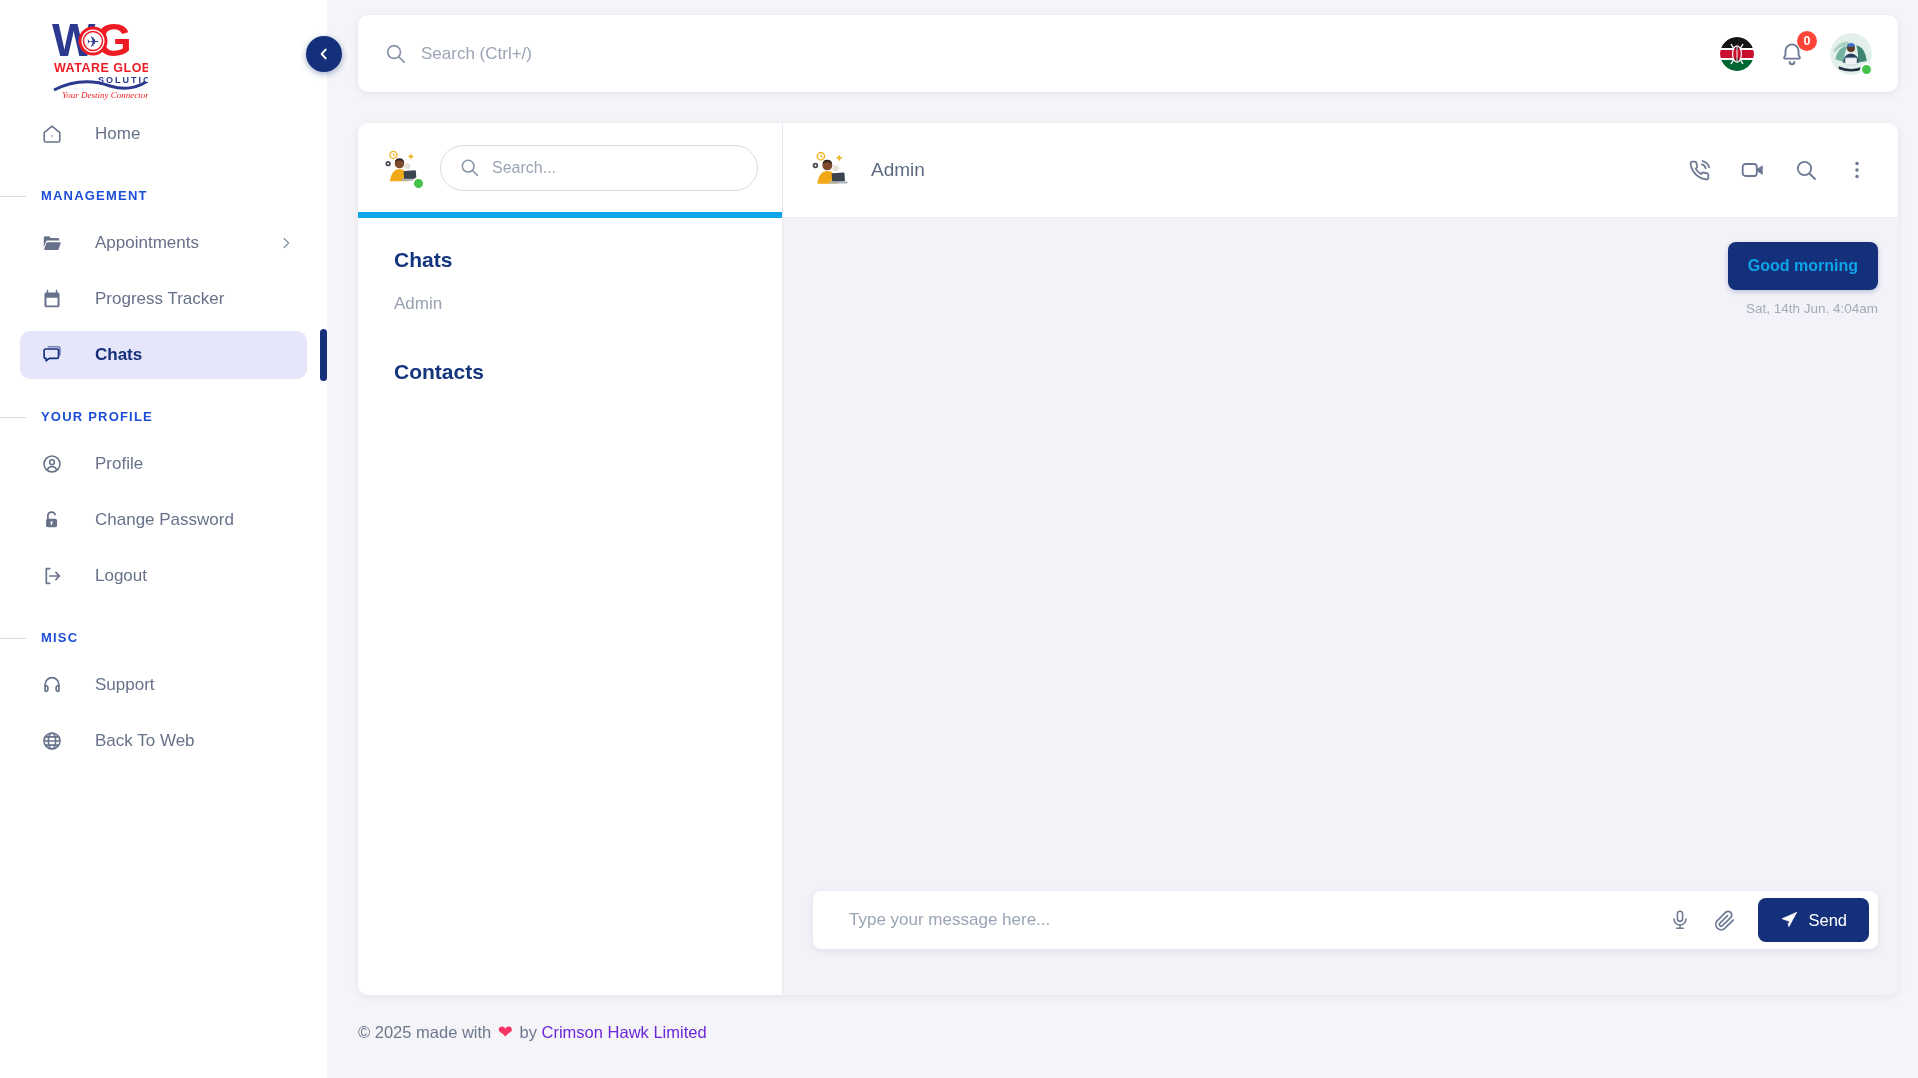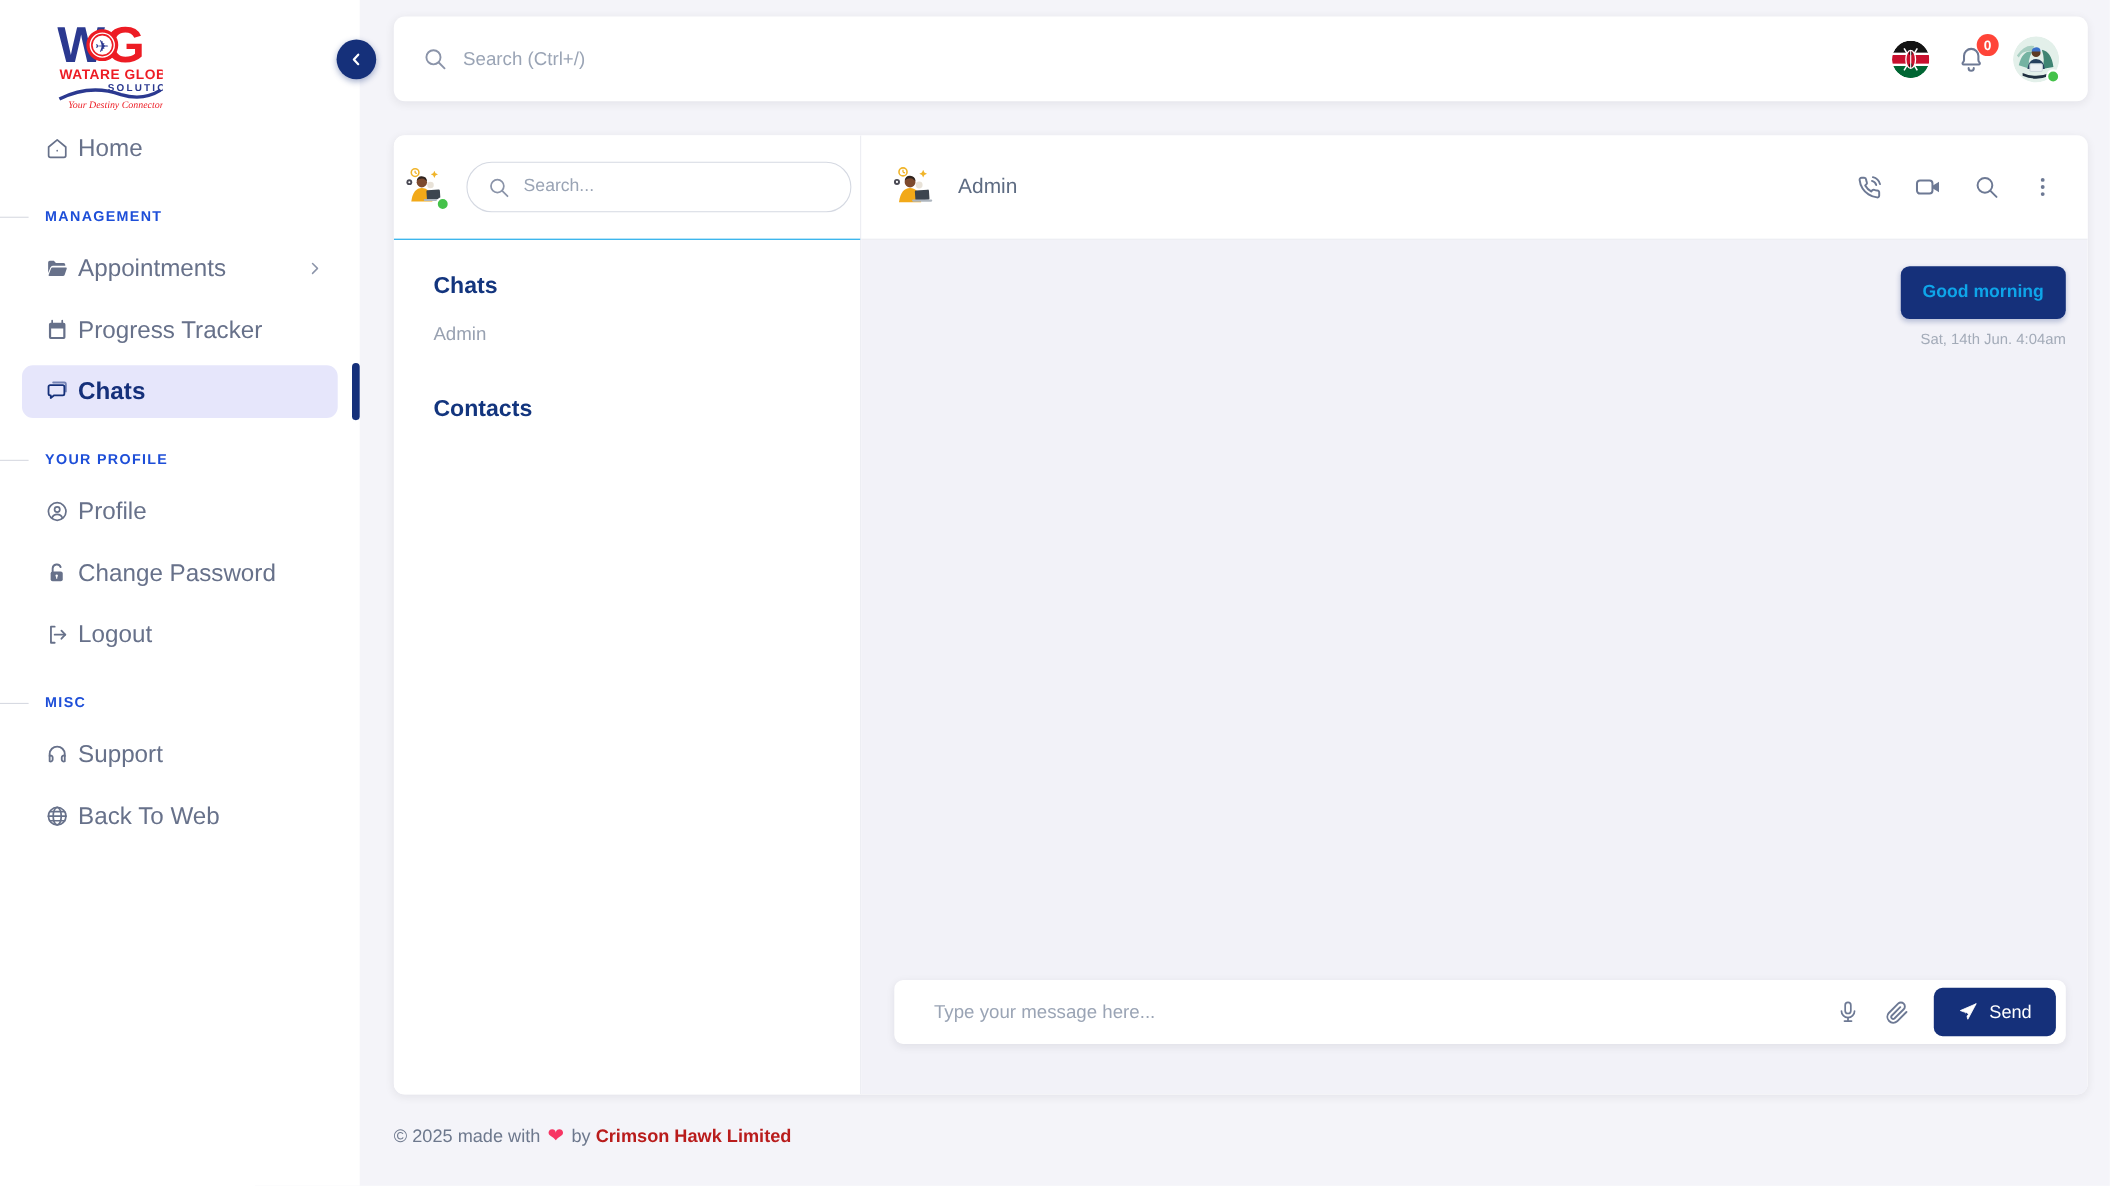--- a/index.html
+++ b/index.html
@@ -3,22 +3,22 @@
 <meta charset="utf-8">
 <style>
   * { margin:0; padding:0; box-sizing:border-box; }
   html,body { width:1918px; height:1078px; overflow:hidden; }
   body { font-family:"Liberation Sans", sans-serif; background:#f4f4f9; color:#6a7488; position:relative; }
 
   
   .sidebar { position:absolute; left:0; top:0; bottom:0; width:327px; background:#fff; z-index:5; }
   .logo-wrap { padding:14px 0 6px 52px; }
   .nav { padding:0 20px; }
-  .nav-row { position:relative; display:flex; align-items:center; gap:8px; height:48px; margin-bottom:8px;
-             padding:0 12px 0 21px; border-radius:10px; font-size:22px; color:#67718a; cursor:pointer; }
+  .nav-row { position:relative; display:flex; align-items:center; gap:32px; height:48px; margin-bottom:8px;
+             padding:0 12px 0 21px; border-radius:10px; font-size:17px; color:#67718a; cursor:pointer; }
   .nav-row .nv-icon { display:flex; align-items:center; color:#67718a; }
   .nav-row.active { background:#e6e6fb; color:#15307a; font-weight:bold; }
   .nav-row.active .nv-icon { color:#15307a; }
   .nav-row.active::after { content:""; position:absolute; right:-20px; top:-2px; bottom:-2px; width:7px;
                            background:#15307a; border-radius:4px; }
   .nav-row .chev-right { margin-left:auto; display:flex; color:#8b94a9; }
   .sec-label { position:relative; margin:30px 0 16px; padding-left:21px; font-size:13px; letter-spacing:1.2px;
                color:#1d4ed8; font-weight:bold; }
   .sec-label::before { content:""; position:absolute; left:-20px; top:50%; width:26px; height:1px; background:#d7dae2; }
 
@@ -42,21 +42,21 @@
            background:#ff4438; color:#fff; font-size:12.5px; font-weight:bold; display:flex; align-items:center;
            justify-content:center; padding:0 5px; }
   .avatar { position:relative; border-radius:50%; cursor:pointer; }
   .avatar svg { display:block; border-radius:50%; }
   .online-dot { position:absolute; right:-1px; bottom:-1px; width:13px; height:13px; border-radius:50%;
                 background:#45c24a; border:2px solid #fff; }
 
   
   .chat-card { margin-top:31px; height:872px; display:flex; overflow:hidden; }
   .chat-left { width:425px; border-right:1px solid #e9eaf1; background:#fff; display:flex; flex-direction:column; }
-  .chat-left-head { height:95px; display:flex; align-items:center; gap:16px; padding:0 8px; border-bottom:1px solid #0ea5e9;justify-content:space-between; }
+  .chat-left-head { height:95px; display:flex; align-items:center; gap:16px; padding:0 24px; border-bottom:6px solid #0ea5e9;justify-content:space-between; }
   .pill-search { flex:1; height:46px; border:1px solid #d5d9e2; border-radius:23px; display:flex; align-items:center;
                  gap:12px; padding:0 18px; color:#8b94a9; }
   .pill-search input { border:none; outline:none; flex:1; font-size:16px; font-family:inherit; background:transparent; color:#4b5567; }
   .chat-list { padding:30px 36px; }
   .list-heading { font-size:21px; font-weight:bold; color:#13357e; }
   .list-chat-item { margin-top:22px; font-size:17px; color:#98a1b1; cursor:pointer; }
   .list-heading.second { margin-top:46px; }
 
   .chat-right { flex:1; display:flex; flex-direction:column; background:#f2f2f8; }
   .conv-head { height:95px; background:#fff; border-bottom:1px solid #e9eaf1; display:flex; align-items:center;
@@ -72,21 +72,21 @@
 
   .composer { position:absolute; left:30px; right:20px; bottom:46px; height:58px; background:#fff; border-radius:8px;
               box-shadow:0 2px 8px rgba(20,21,33,.08); display:flex; align-items:center; padding:0 9px 0 24px; }
   .composer input { flex:1; border:none; outline:none; font-size:17px; font-family:inherit; background:transparent; color:#4b5567;margin-left:12px; }
   .composer .c-icon { display:flex; color:#6d7994; margin-right:22px; cursor:pointer; }
   .send-btn { height:44px; background:#15307a; color:#fff; border:none; border-radius:8px; display:flex;
               align-items:center; gap:10px; padding:0 22px; font-size:16.5px; font-family:inherit; cursor:pointer; }
 
   .footer { margin-top:26px; font-size:16.5px; color:#6d788d; }
   .footer .heart { color:#f73563; font-size:18px; margin:0 2px; }
-  .footer .company { font-weight:bold; color:#b91c1c; }
+  .footer .company { font-weight:normal; color:#6d28d9; }
 </style>
 </head>
 <body>
 
 <aside class="sidebar">
   <div class="logo-wrap">
     <svg width="96" height="86" viewBox="0 0 96 86">
       <text x="0" y="42" font-size="46" font-weight="bold" fill="#2b3990" font-family="Liberation Sans, sans-serif">W</text>
       <text x="44" y="42" font-size="46" font-weight="bold" fill="#ed1c24" font-family="Liberation Sans, sans-serif">G</text>
       <circle cx="41" cy="27" r="13" fill="#fff" stroke="#ed1c24" stroke-width="3"></circle>

